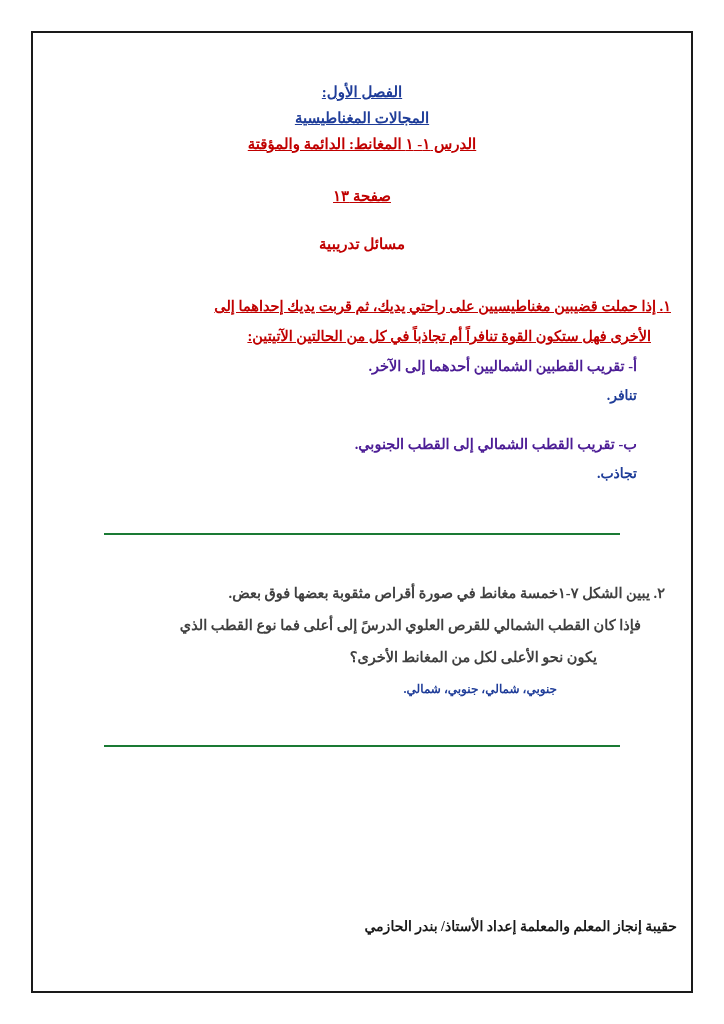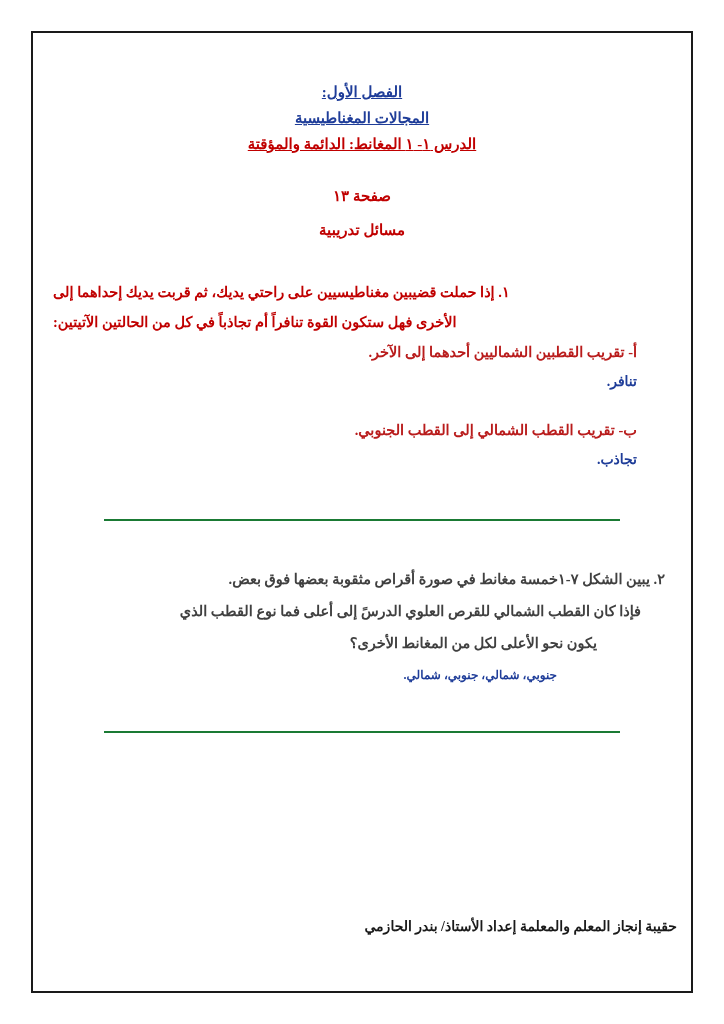--- a/index.html
+++ b/index.html
@@ -53,54 +53,56 @@
   }
   .t-blue { color: #1f3d99; }
   .t-red  { color: #c00000; }
 
   .page-num {
     margin-top: 26px;
     color: #c00000;
     font-weight: bold;
     font-size: 15px;
     line-height: 26px;
+    text-decoration: underline;
   }
   .sub-red {
-    margin-top: 8px;
+    margin-top: 22px;
     color: #c00000;
     font-weight: bold;
     font-size: 15px;
     line-height: 26px;
   }
 
   .qblock {
     margin-top: 34px;
     text-align: right;
     padding-right: 6px;
     padding-left: 6px;
   }
   .q-red {
     color: #c00000;
     font-weight: bold;
     font-size: 14.5px;
     line-height: 30px;
-    text-align: left;
+    text-align: right;
+    text-decoration: underline;
   }
   .indent-1 { padding-right: 34px; }
   .indent-2 { padding-right: 20px; }
 
   .ans-blue {
     color: #1f3d99;
     font-weight: bold;
     font-size: 14px;
     line-height: 30px;
     text-align: right;
   }
   .part-blue {
-    color: #b91c1c;
+    color: #4c1d95;
     font-weight: bold;
     font-size: 14.5px;
     line-height: 30px;
   }
 
   .rule {
     margin: 0 auto;
     width: 516px;
     height: 0;
     border-top: 2px solid #1a7a34;

